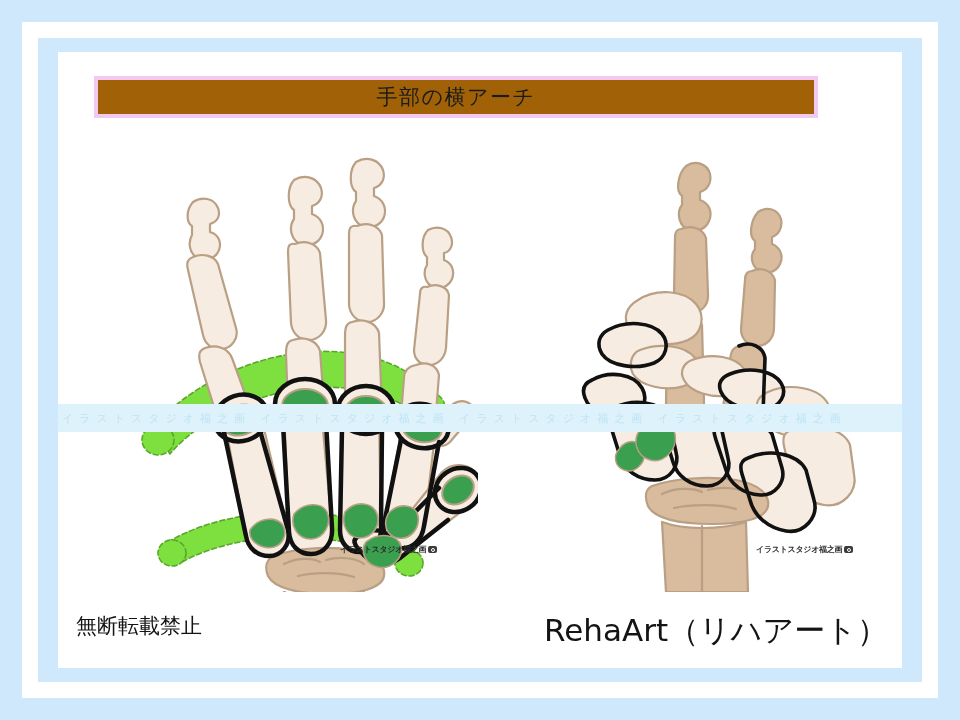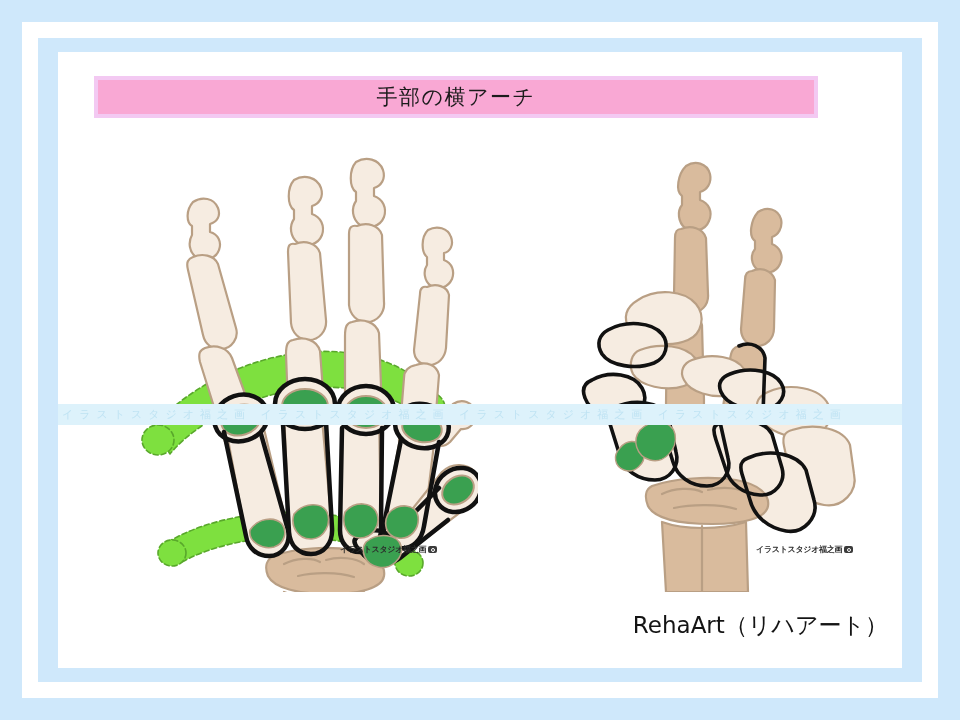--- a/index.html
+++ b/index.html
@@ -22,32 +22,32 @@
   }
   
   .panel{
     position:absolute;left:58px;top:52px;width:844px;height:616px;
     background:#ffffff;overflow:hidden;
   }
 
   
   .title-box{
     position:absolute;left:36px;top:24px;width:724px;height:42px;
-    border:4px solid #f3c9f2;background:#f9a8d4;
+    border:4px solid #f3c9f2;background:#a16207;
     display:flex;align-items:center;justify-content:center;
     box-sizing:border-box;
   }
   .title-text{
     font-size:21px;color:#1b1b1b;letter-spacing:1.5px;
     font-family:"DejaVu Sans","Liberation Sans",sans-serif;
   }
 
   
   .wm-band{
-    position:absolute;left:0;top:352px;width:844px;height:21px;
+    position:absolute;left:0;top:352px;width:844px;height:28px;
     background:#ddf2fb;
     display:flex;align-items:center;
     overflow:hidden;pointer-events:none;
   }
   .wm-band span{
     font-size:11px;color:#bfe3f3;white-space:nowrap;
     letter-spacing:6px;padding-left:4px;
     font-family:"DejaVu Sans","Liberation Sans",sans-serif;
   }
 
@@ -74,21 +74,21 @@
     width:4px;height:4px;border:1px solid #fff;border-radius:50%;
     box-sizing:border-box;
   }
 
   
   .footer-left{
     position:absolute;left:18px;top:560px;font-size:21px;color:#141414;
     font-family:"DejaVu Sans","Liberation Sans",sans-serif;
   }
   .footer-right{
-    position:absolute;right:14px;top:558px;font-size:23px;color:#141414;
+    position:absolute;right:14px;top:558px;font-size:31px;color:#141414;
     font-family:"DejaVu Sans","Liberation Sans",sans-serif;
   }
 </style>
 </head>
 <body>
 
 <div class="slide">
 
   <div class="frame-white"></div>
   <div class="frame-blue"></div>
@@ -293,16 +293,17 @@
                    C 58 304, 54 288, 62 278 Z" fill="#3aa050"></path>
         </g>
       </svg>
     </div>
     <div class="credit credit-right"><span>イラストスタジオ福之画</span><span class="cam"></span></div>
 
     <div class="wm-band">
       <span>イラストスタジオ福之画  イラストスタジオ福之画  イラストスタジオ福之画  イラストスタジオ福之画</span>
     </div>
 
+    <div class="footer-left">無断転載禁止</div>
     <div class="footer-right">RehaArt（リハアート）</div>
 
   </div>
 </div>
 
 </body></html>

